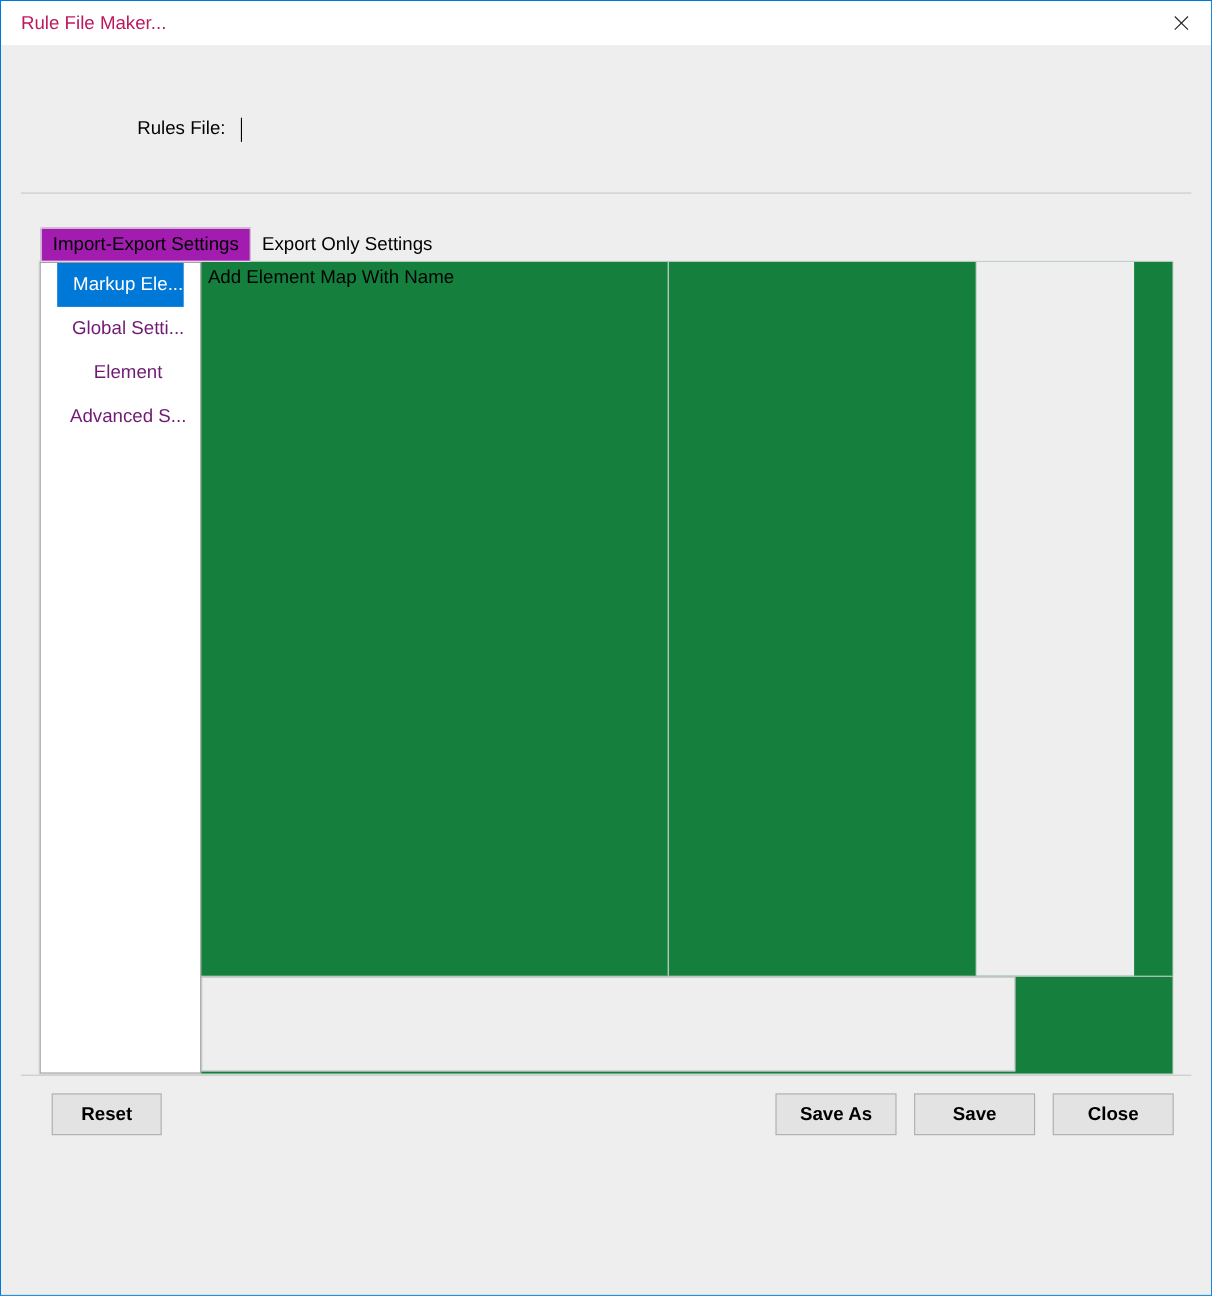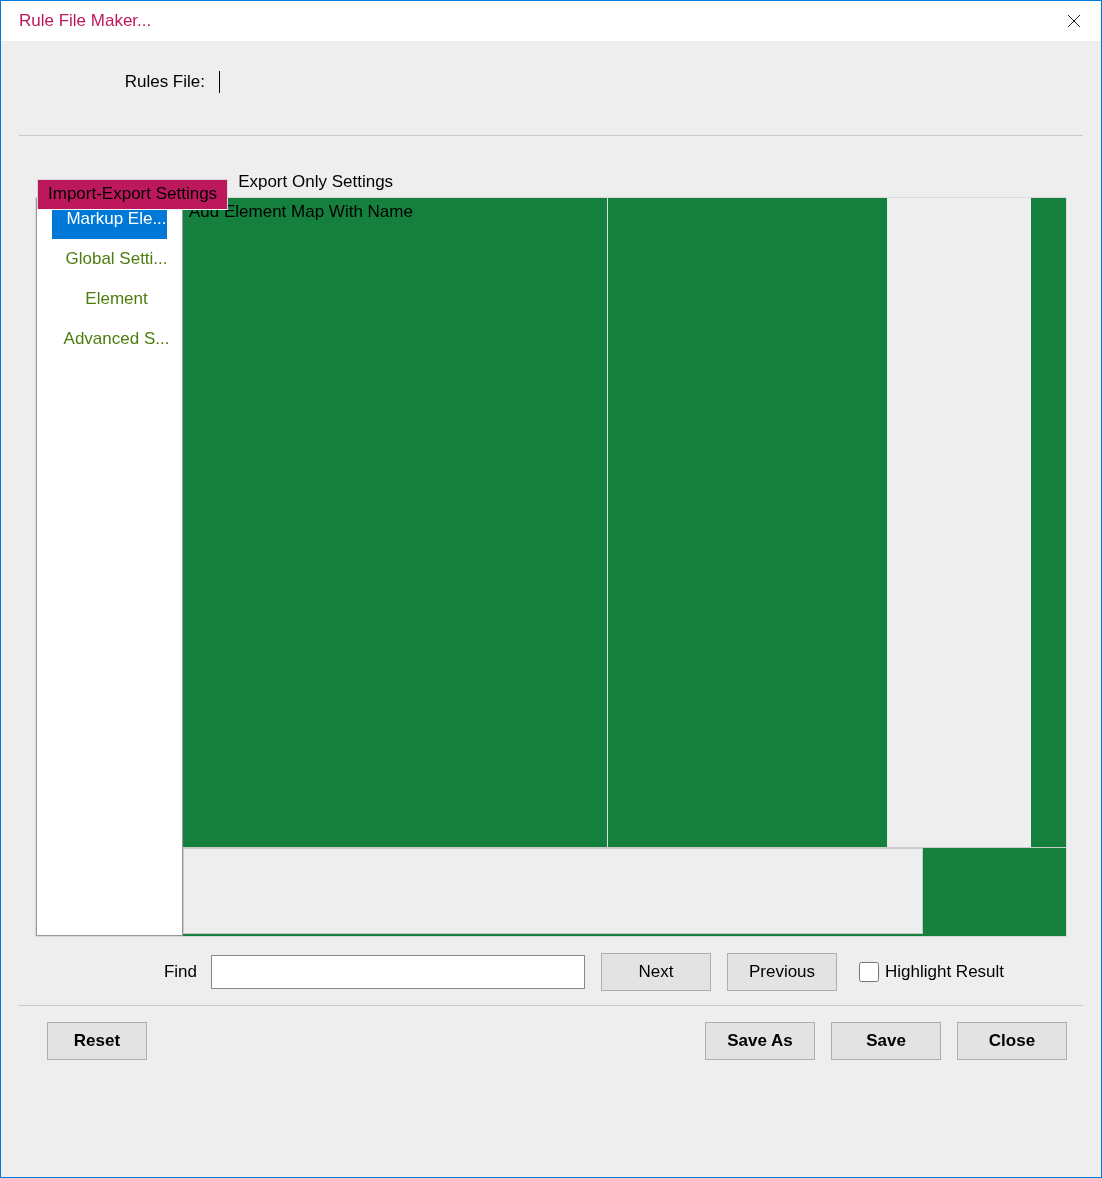--- a/index.html
+++ b/index.html
@@ -47,23 +47,23 @@
     display: flex;
     flex-direction: column;
   }
 
   
   .header-fields {
     padding: 26px 0 22px 0;
   }
   .field-row {
     display: flex;
-    align-items: center;
     height: 30px;
     margin-bottom: 16px;
+    margin-top: 40px;
   }
   .field-row .lbl {
     width: 210px;
     text-align: right;
     padding-right: 6px;
     color: #000;
     font-size: 17px;
   }
   .field-row .cursor {
     display:inline-block;
@@ -85,25 +85,25 @@
     align-items: flex-end;
     margin: 30px 0 0 36px;
     font-size: 17px;
   }
   .tabstrip .tab {
     padding: 4px 10px 5px 10px;
     color: #000;
     cursor: pointer;
   }
   .tabstrip .tab.active {
-    background: #be185d;
+    background: #a21caf;
     border: 1px solid #d8d8d8;
     border-bottom: 1px solid #f8f8f8;
     position: relative;
-    top: 13px;
+    top: 1px;
   }
 
   
   .panel {
     margin: 0 34px 0 34px;
     border: 1px solid #d8d8d8;
     background: #f4f4f4;
     height: 740px;
     display: flex;
   }
@@ -114,21 +114,21 @@
     background: #fff;
     border: 1px solid #999;
     margin: 0 0 0 0;
     display: flex;
     flex-direction: column;
     align-items: center;
   }
   .sidebar .item {
     padding: 10px 0 10px 14px;
     font-size: 17px;
-    color: #4d7c0f;
+    color: #701a75;
     white-space: nowrap;
     overflow: hidden;
     text-overflow: ellipsis;
     cursor: pointer;
   }
   .sidebar .item.selected {
     background: #0078d7;
     color: #fff;
   }
 
@@ -265,30 +265,20 @@
     <div class="table-area">
       <div class="table-grid">
         <div class="col c1">Add Element Map With Name</div>
         <div class="col c2"></div>
         <div class="table-right-pad"></div>
       </div>
       <div class="detail-strip"></div>
     </div>
   </div>
 
-  <div class="findbar">
-    <div class="find-lbl">Find</div>
-    <input type="text" value="" style="">
-    <button class="btn">Next</button>
-    <button class="btn">Previous</button>
-    <label class="cbwrap">
-      <input type="checkbox" style="">
-      <span>Highlight Result</span>
-    </label>
-  </div>
 
   <hr class="sep2">
 
   <div class="bottombar">
     <button class="btn small">Reset</button>
     <div class="spacer"></div>
     <button class="btn">Save As</button>
     <button class="btn">Save</button>
     <button class="btn">Close</button>
   </div>

